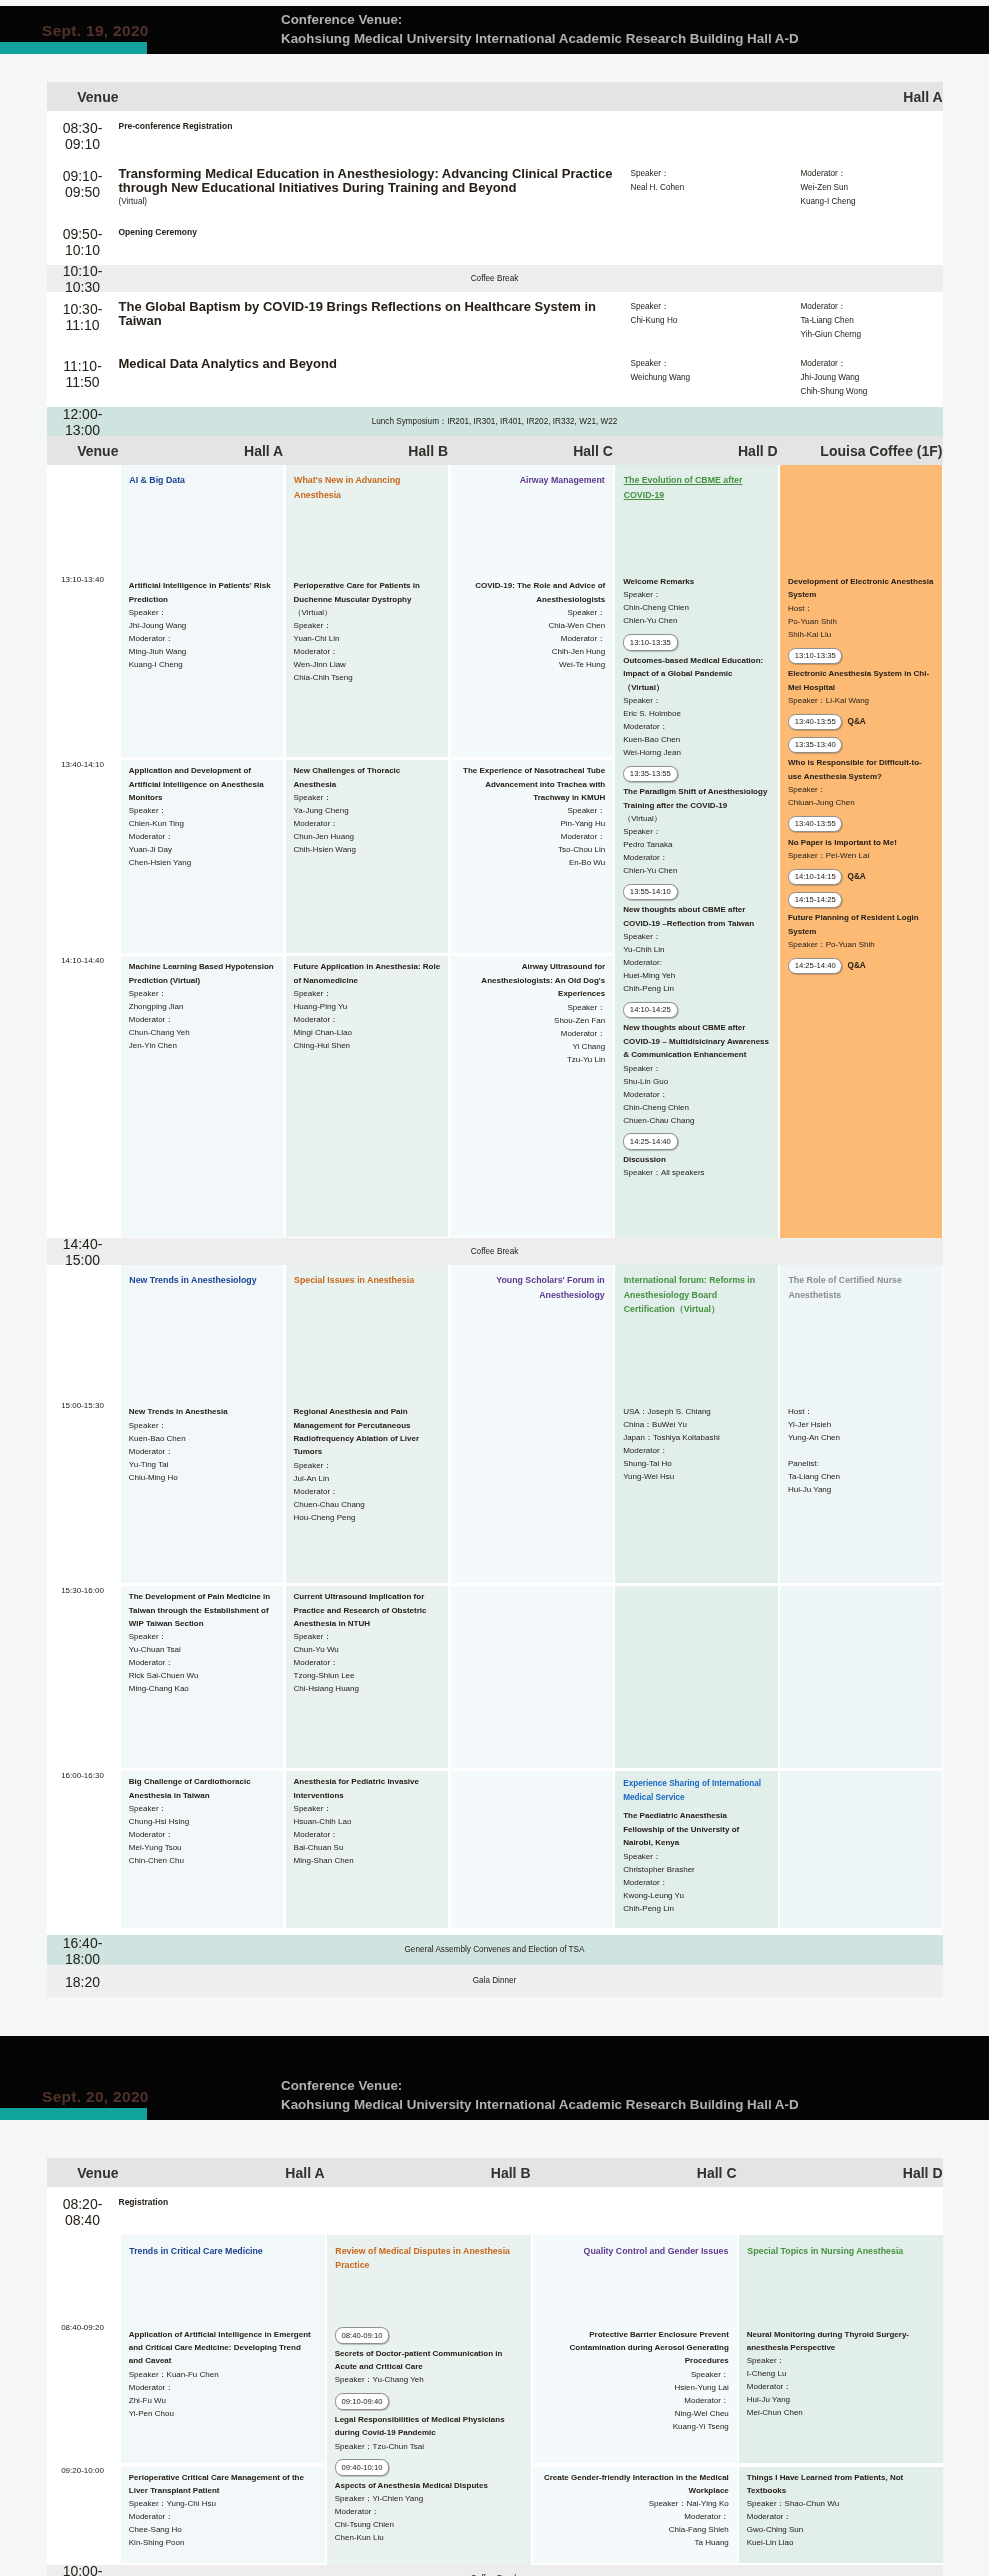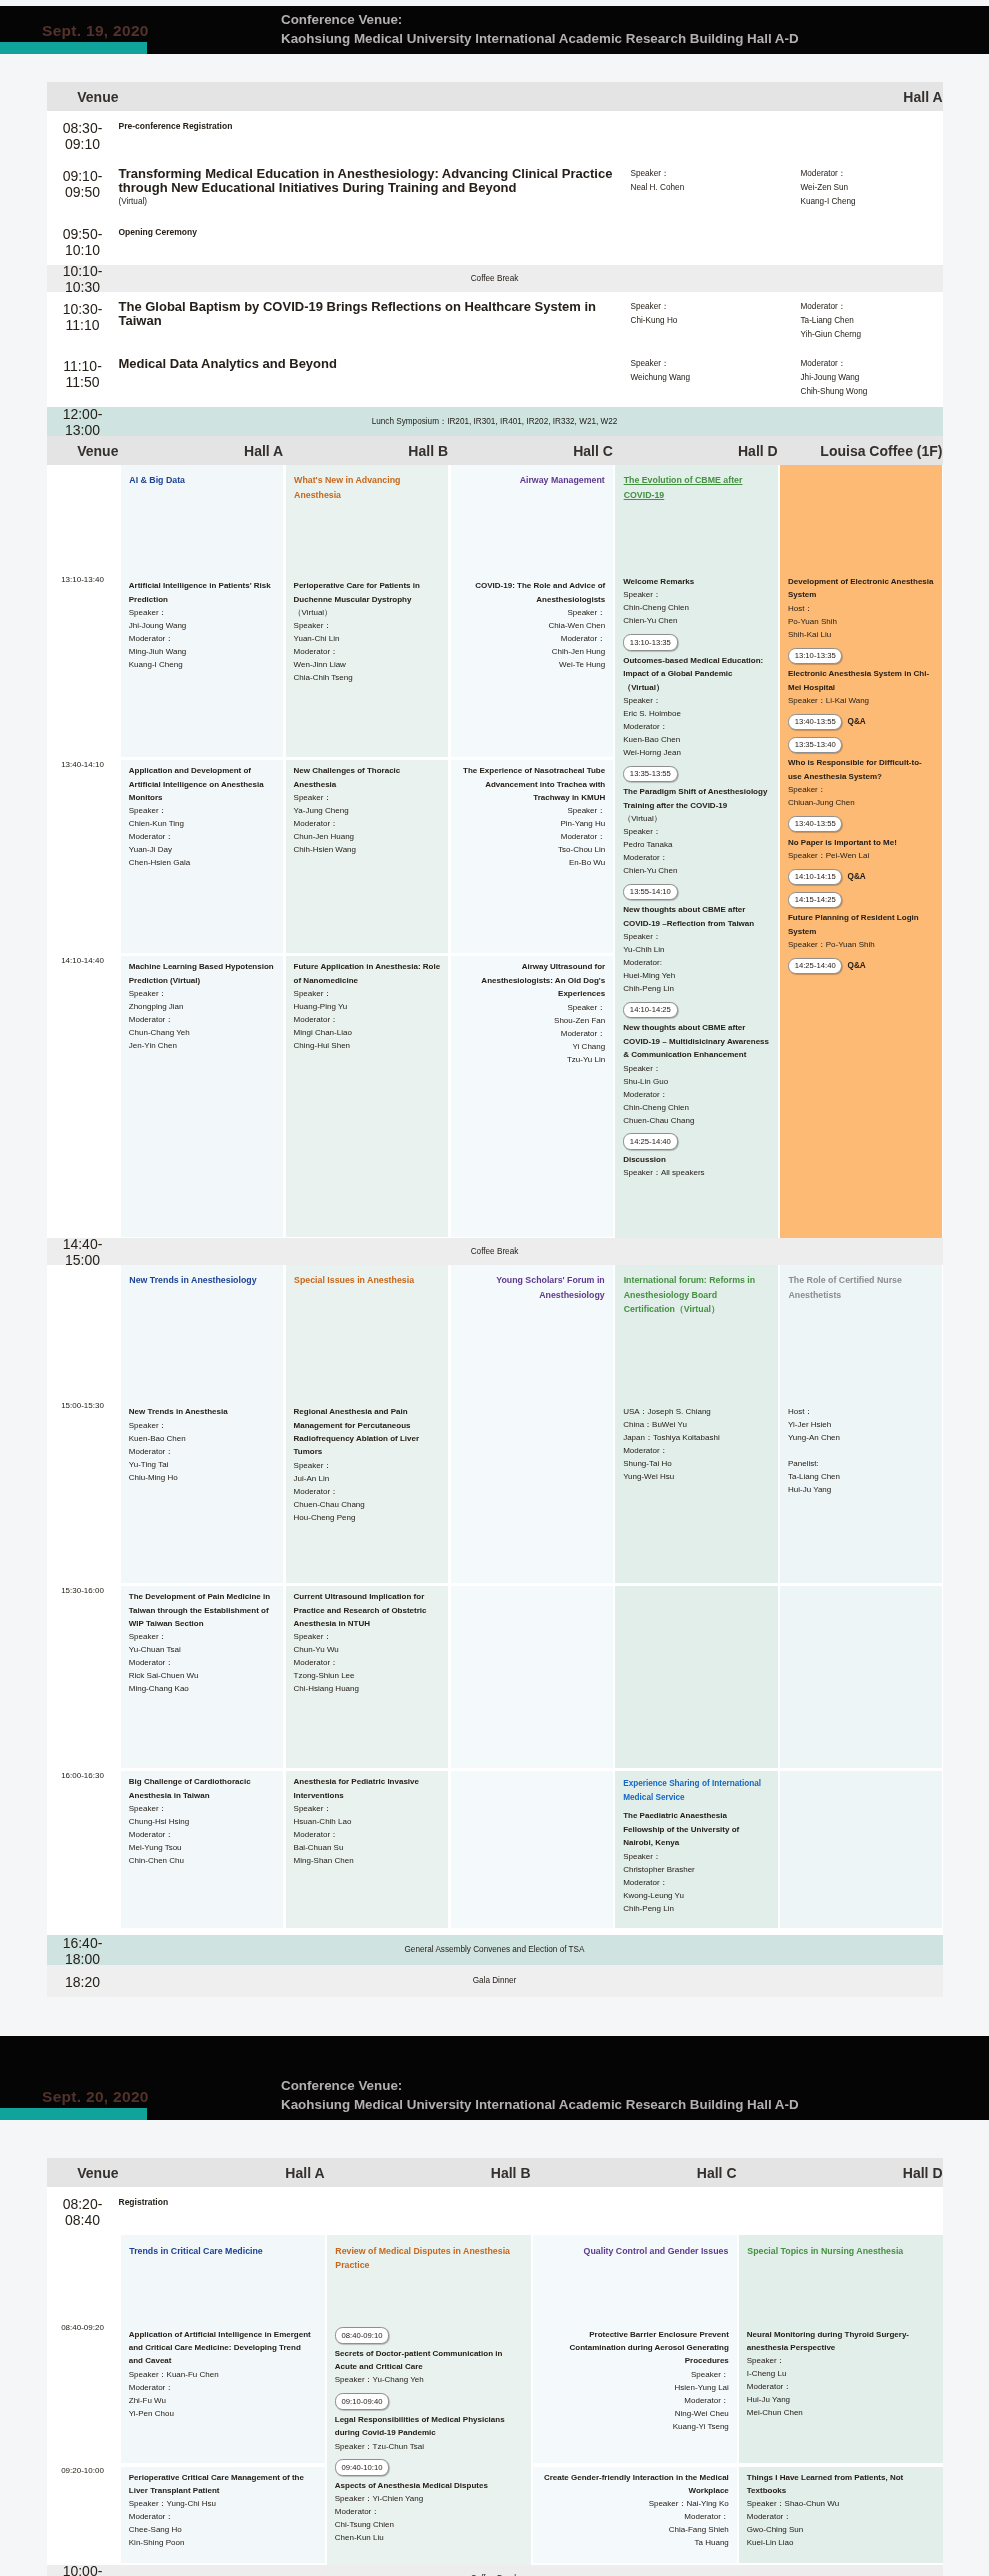--- a/index.html
+++ b/index.html
@@ -264,21 +264,21 @@
         </div>
         </div>
 
         <div class="slot">
           <div class="talk">
           <div class="ttl">Application and Development of Artificial Intelligence on Anesthesia Monitors</div>
           <div class="ln">Speaker：</div>
             <div class="ln">Chien-Kun Ting</div>
             <div class="ln">Moderator：</div>
             <div class="ln">Yuan-Ji Day</div>
-            <div class="ln">Chen-Hsien Gala</div>
+            <div class="ln">Chen-Hsien Yang</div>
         </div>
         </div>
 
         <div class="slot">
           <div class="talk">
           <div class="ttl">Machine Learning Based Hypotension Prediction (Virtual)</div>
           <div class="ln">Speaker：</div>
             <div class="ln">Zhongping Jian</div>
             <div class="ln">Moderator：</div>
             <div class="ln">Chun-Chang Yeh</div>

